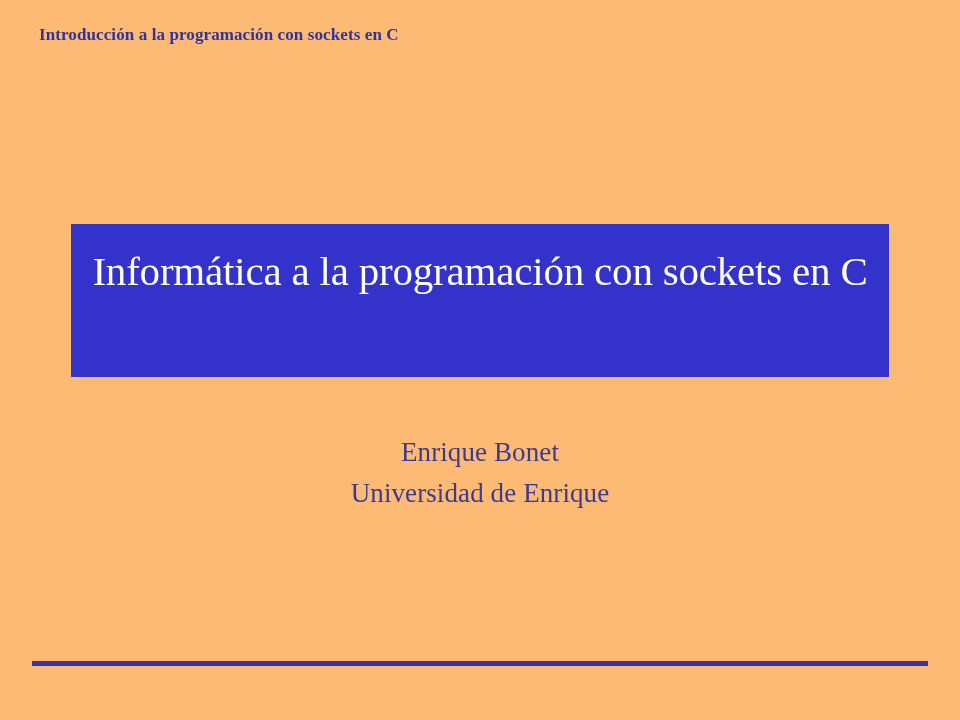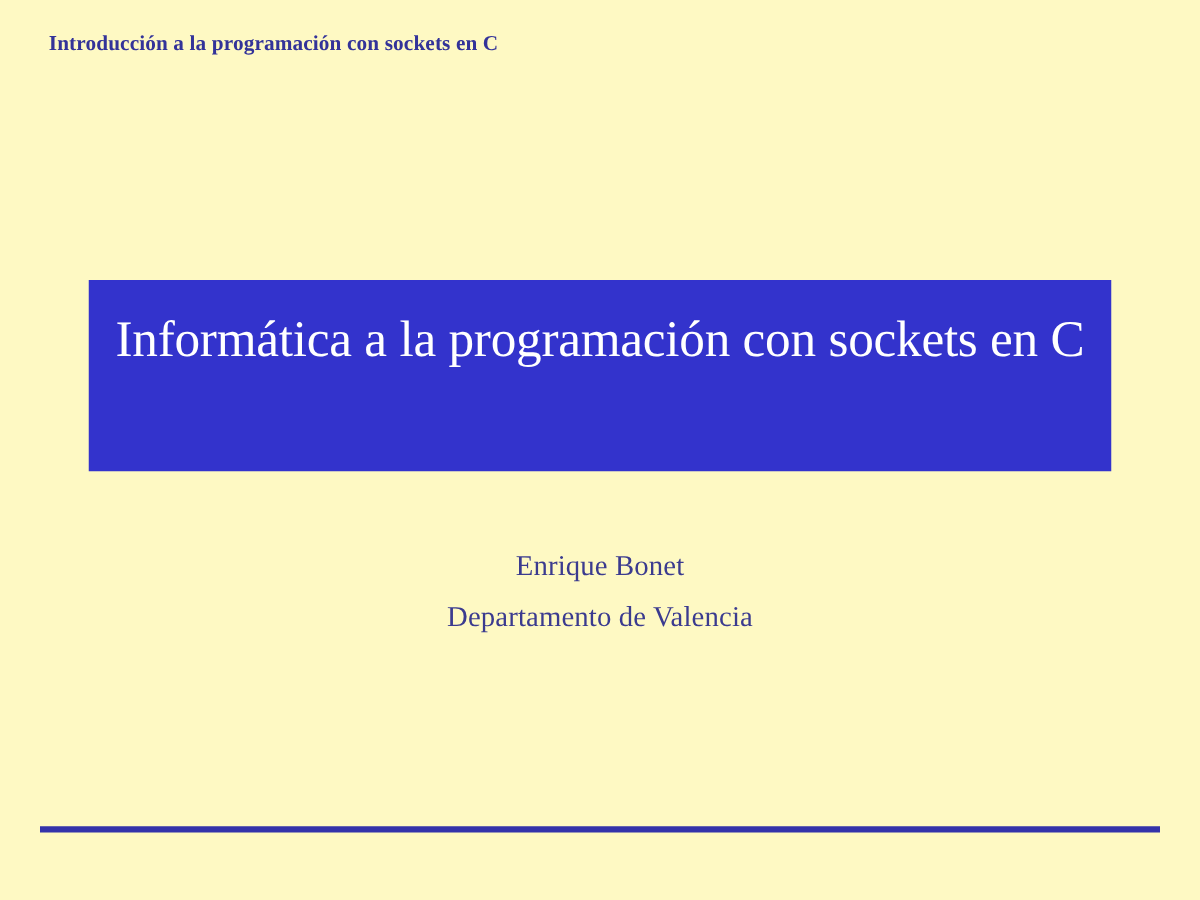--- a/index.html
+++ b/index.html
@@ -12,21 +12,21 @@
     background: #ffffff;
     font-family: "Liberation Serif", "DejaVu Serif", serif;
     overflow: hidden;
     position: relative;
   }
 
   .slide {
     position: relative;
     width: 960px;
     height: 720px;
-    background: #fef9c3;
+    background: #fdba74;
   }
 
   
   .slide-header {
     position: absolute;
     left: 39px;
     top: 25px;
     font-family: "Liberation Serif", "DejaVu Serif", serif;
     font-weight: bold;
     font-size: 17px;
@@ -68,21 +68,21 @@
     left: 0;
     right: 0;
     top: 432px;
     text-align: center;
   }
 
   .author-line {
     color: #3b3b8f;
     font-family: "Liberation Serif", "DejaVu Serif", serif;
     font-weight: normal;
-    font-size: 23px;
+    font-size: 27px;
     line-height: 41px;
     letter-spacing: 0.1px;
   }
 
   
   .footer-rule {
     position: absolute;
     left: 32px;
     top: 661px;
     width: 896px;
@@ -99,18 +99,18 @@
 
   <div class="title-banner">
     <div class="title-banner-text">
       <span>Informática a la programación con</span>
       <span>sockets en C</span>
     </div>
   </div>
 
   <div class="author-block">
     <div class="author-line">Enrique Bonet</div>
-    <div class="author-line">Departamento de Valencia</div>
+    <div class="author-line">Universidad de Enrique</div>
   </div>
 
   <div class="footer-rule"></div>
 
 </div>
 
 </body></html>

